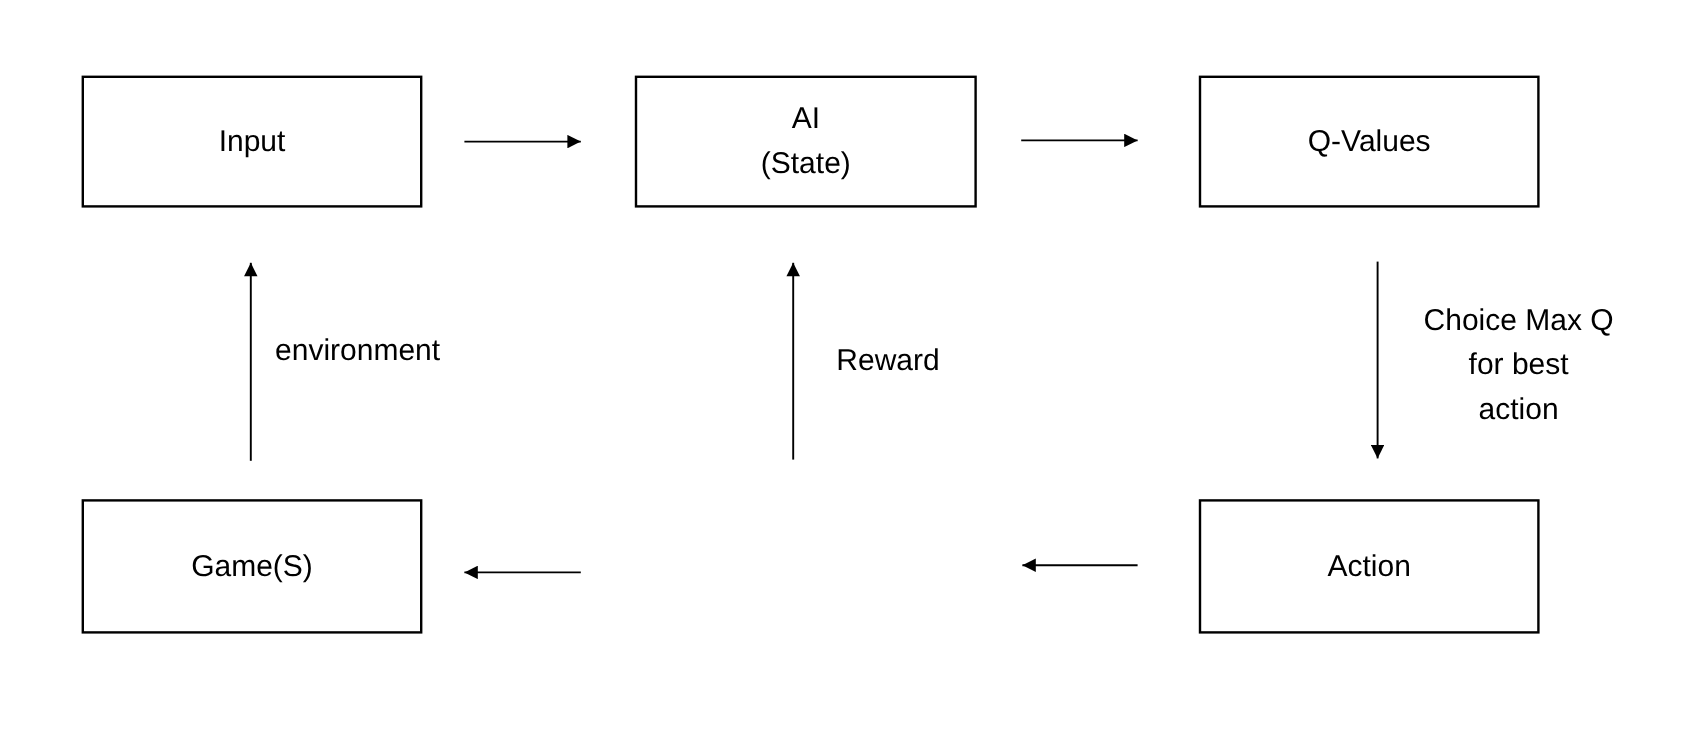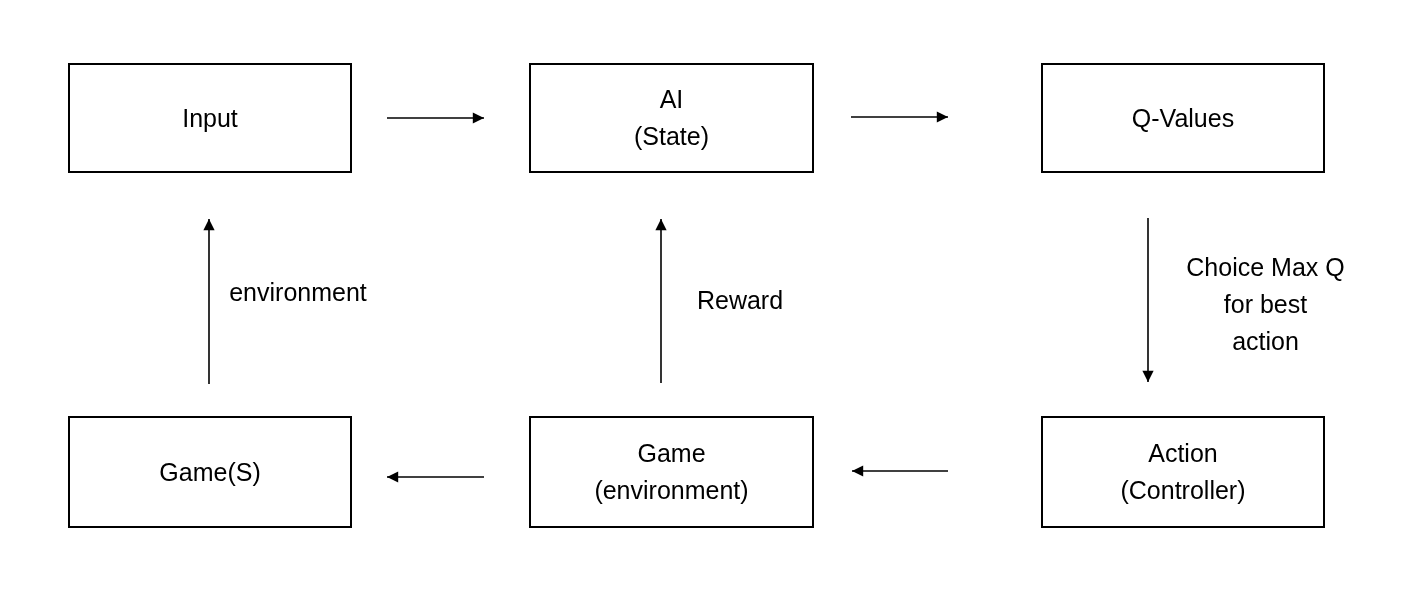--- a/index.html
+++ b/index.html
@@ -34,21 +34,21 @@
     align-items: center;
     justify-content: center;
     text-align: center;
     font-size: 25px;
     line-height: 37px;
   }
   .row-top   { top: 63px;  height: 110px; }
   .row-bot   { top: 416px; height: 112px; }
   .col-left  { left: 68px;  width: 284px; }
   .col-mid   { left: 529px; width: 285px; }
-  .col-right { left: 1041px; width: 284px; }
+  .col-right { left: 999px; width: 284px; }
   .edge-label {
     position: absolute;
     text-align: center;
     font-size: 25px;
     line-height: 38px;
   }
   .edge-label span { display: block; }
   #label-preprocessing { left: 218px;  top: 273px; width: 160px; }
   #label-reward        { left: 680px;  top: 281px; width: 120px; }
   #label-choice        { left: 1163px; top: 249px; width: 205px; line-height: 37px; }
@@ -84,28 +84,23 @@
   </div>
 
   <div class="node-box row-top col-right">
     <span>Q-Values</span>
   </div>
 
   <div class="node-box row-bot col-left">
     <span>Game(S)</span>
   </div>
 
-  <div class="node-box row-bot col-mid">
-    <span>Game</span>
-    <span>(environment)</span>
-  </div>
 
   <div class="node-box row-bot col-right">
     <span>Action</span>
-    <span>(Controller)</span>
   </div>
 
   <div class="edge-label" id="label-preprocessing">
     <span>environment</span>
   </div>
 
   <div class="edge-label" id="label-reward">
     <span>Reward</span>
   </div>
 

